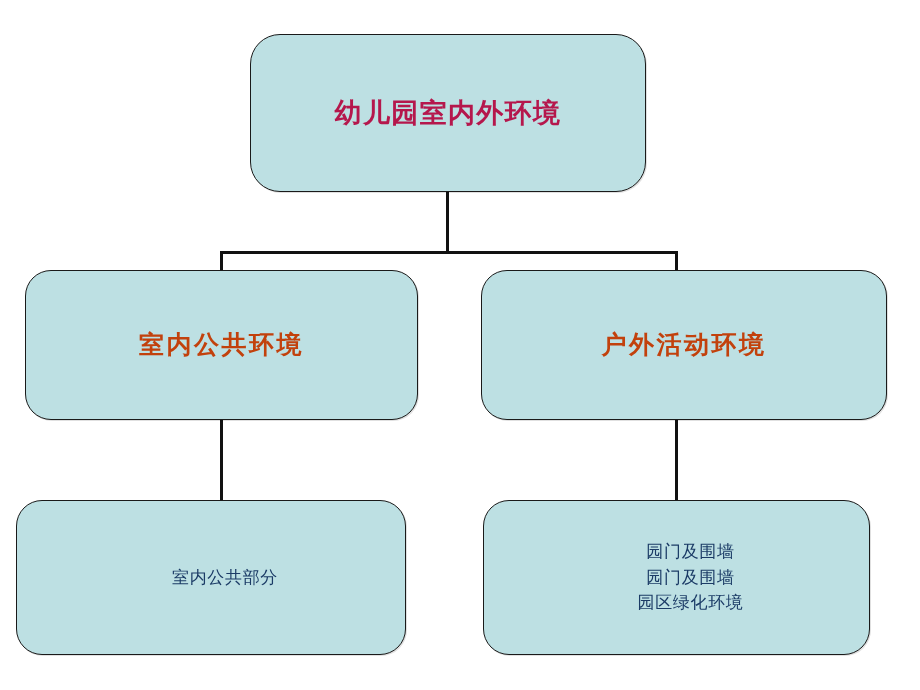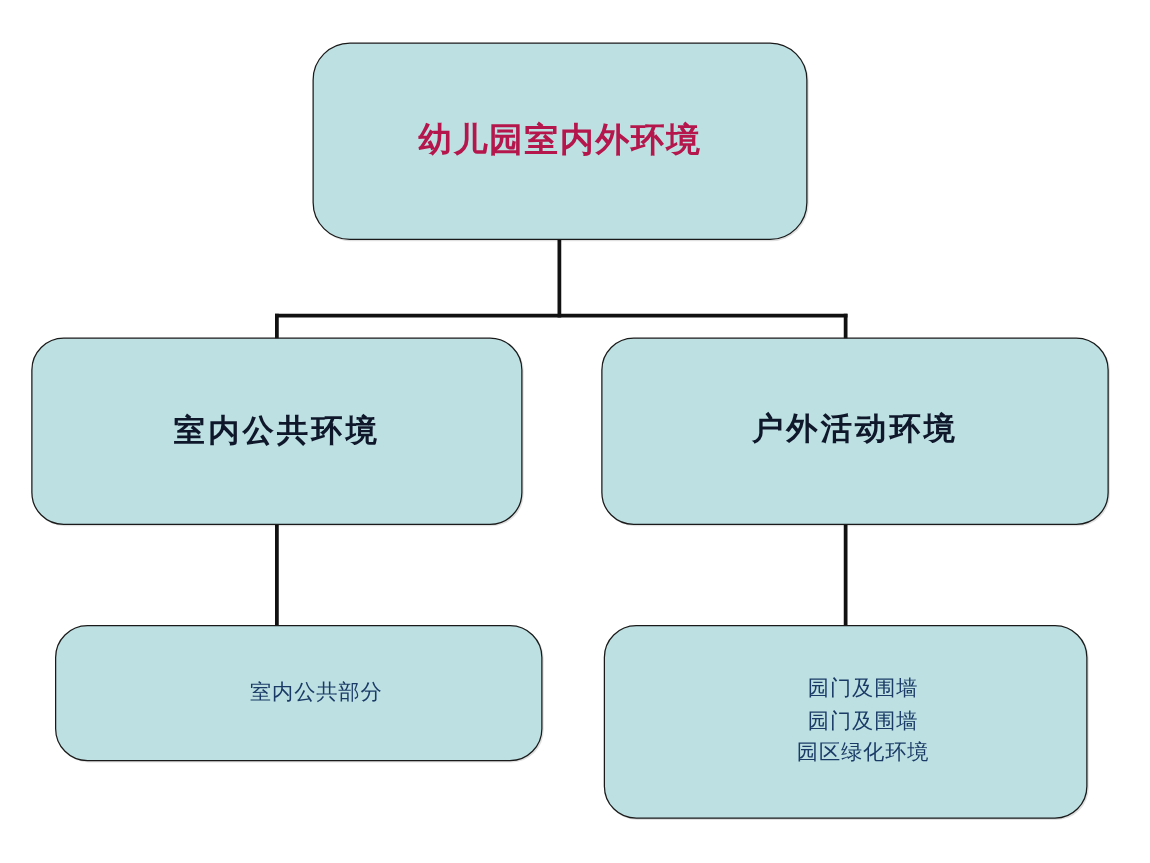--- a/index.html
+++ b/index.html
@@ -64,36 +64,35 @@
     left: 25px;
     top: 270px;
     width: 393px;
     height: 150px;
   }
   #node-outdoor {
     left: 481px;
     top: 270px;
     width: 406px;
     height: 150px;
-    font-family: Liberation Mono, monospace;
   }
   #node-indoor .label,
   #node-outdoor .label {
-    color: #0f172a;
+    color: #c2410c;
     font-size: 25px;
     font-weight: 700;
     letter-spacing: 0.1em;
   }
 
   
   #node-indoor-items {
-    left: 44px;
+    left: 16px;
     top: 500px;
     width: 390px;
-    height: 109px;
+    height: 155px;
   }
   #node-outdoor-items {
     left: 483px;
     top: 500px;
     width: 387px;
     height: 155px;
   }
   #node-indoor-items .label,
   #node-outdoor-items .label {
     color: #1b3b66;

